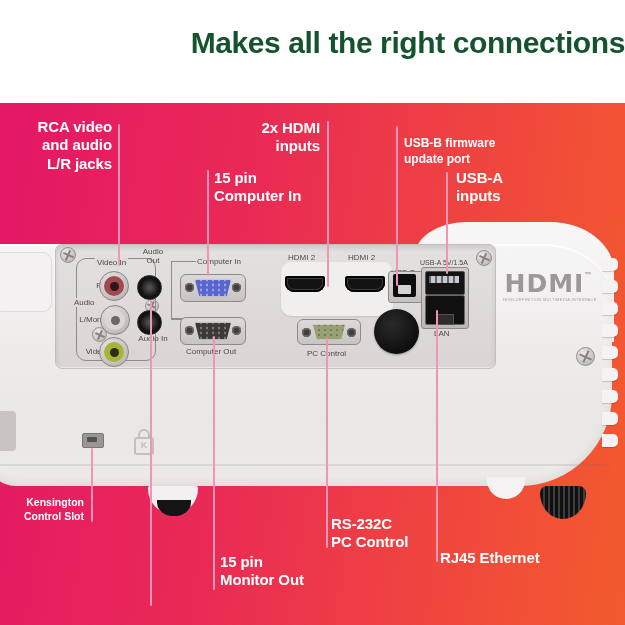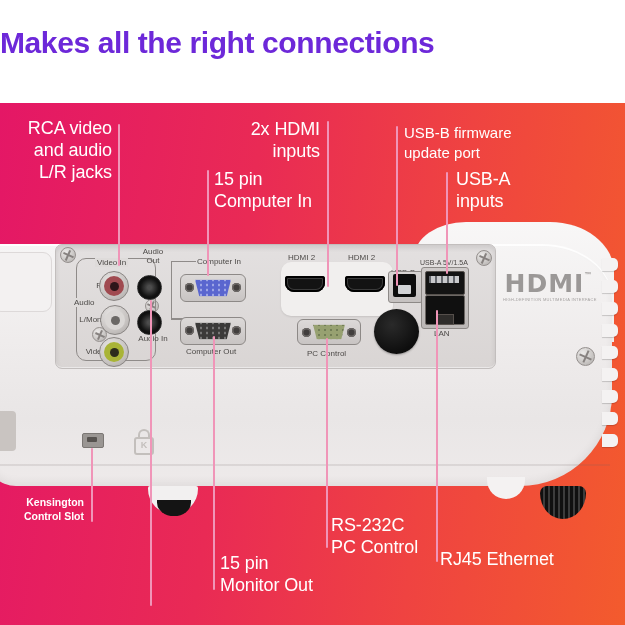--- a/index.html
+++ b/index.html
@@ -2,22 +2,22 @@
 <html><head>
 <meta charset="utf-8">
 <style>
   html,body{margin:0;padding:0;background:#ffffff;}
   .stage{position:relative;width:625px;height:625px;overflow:hidden;
          font-family:"Liberation Sans",sans-serif;background:#fff;}
   .abs{position:absolute;}
 
   
   .header{position:absolute;left:0;top:0;width:625px;height:103px;background:#ffffff;}
-  .title{position:absolute;left:0;top:26px;width:625px;text-align:left;
-         font-size:30px;font-weight:bold;color:#6d28d9;letter-spacing:-0.4px;}
+  .title{position:absolute;left:0;top:26px;width:625px;text-align:right;
+         font-size:30px;font-weight:bold;color:#14532d;letter-spacing:-0.4px;}
 
   
   .bg{position:absolute;left:0;top:103px;width:625px;height:522px;
       background:linear-gradient(98deg,#e41766 0%,#e92a55 38%,#ef4341 68%,#f35b2d 100%);}
 
   
   .proj-hump{position:absolute;left:414px;top:222px;width:200px;height:120px;
       background:linear-gradient(180deg,#f8f7f7,#f0eded);
       border-radius:52px 64px 0 0 / 36px 50px 0 0;}
   .proj-body{position:absolute;left:-14px;top:244px;width:626px;height:242px;
@@ -129,24 +129,24 @@
   .kslot-in{position:absolute;left:87px;top:437px;width:10px;height:5px;background:#56524f;border-radius:1px;}
   .klock{position:absolute;left:133px;top:429px;width:20px;height:23px;}
   .klock .shackle{position:absolute;left:5px;top:0;width:8px;height:8px;
       border:2px solid #c3bfbc;border-bottom:none;border-radius:6px 6px 0 0;}
   .klock .body{position:absolute;left:1px;top:8px;width:16px;height:14px;
       border:2px solid #c3bfbc;border-radius:3px;color:#c3bfbc;
       font-size:9px;font-weight:bold;text-align:center;line-height:13px;}
 
   
   .cl{position:absolute;width:2px;background:#f095b8;border-radius:2px;}
-  .callout{position:absolute;color:#ffffff;font-weight:normal;font-size:18px;
+  .callout{position:absolute;color:#ffffff;font-weight:bold;font-size:15px;
       line-height:1.22;white-space:pre-line;letter-spacing:-0.1px;}
   .callout.ra{text-align:right;}
-  .callout.sm{font-size:15px;font-weight:400;line-height:1.3;letter-spacing:0;}
+  .callout.sm{font-size:12px;font-weight:700;line-height:1.3;letter-spacing:0;margin-top:13px;}
   .callout.xs{font-size:10.5px;font-weight:600;line-height:1.3;letter-spacing:0;}
 </style>
 </head>
 <body>
 
 <div class="stage">
 
   <div class="bg"></div>
 
   <div class="header">

